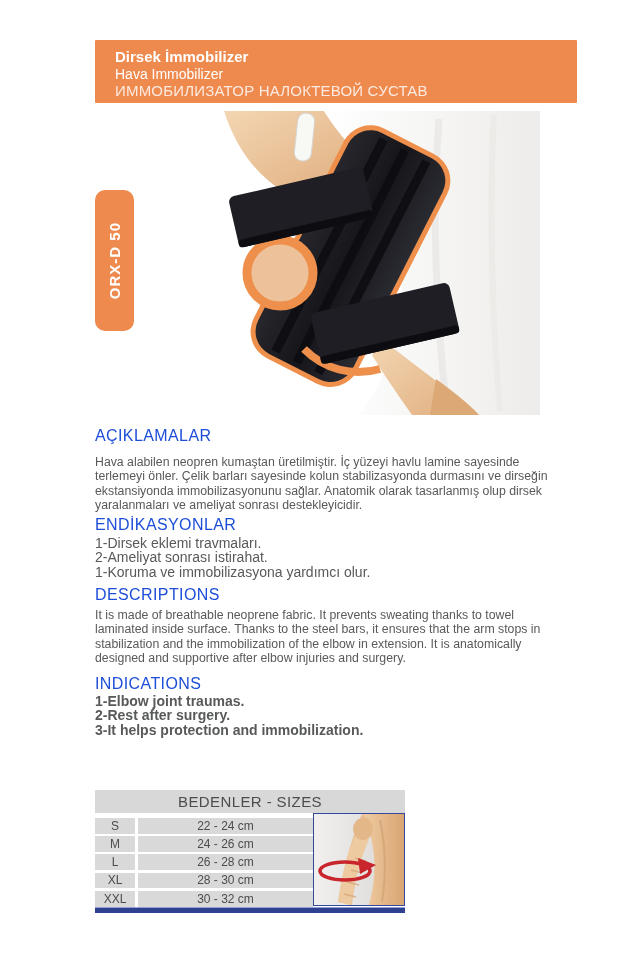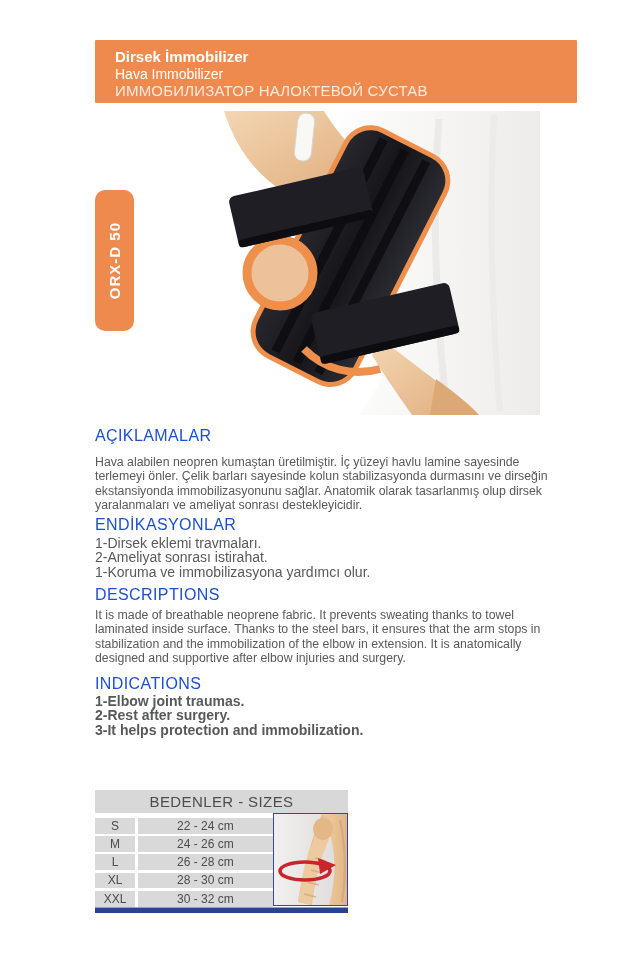--- a/index.html
+++ b/index.html
@@ -28,21 +28,21 @@
   
   .photo{position:absolute;left:184px;top:111px;width:356px;height:304px;}
   
   .sections{position:absolute;left:95px;top:0;width:462px;color:#58595b;}
   .sec-h{
     position:absolute;font-size:16px;color:#1d4ed8;letter-spacing:.4px;white-space:nowrap;
   }
   .sec-p{position:absolute;font-size:12.3px;line-height:14.4px;width:462px;}
   .sec-list div{font-size:14px;line-height:14.4px;}
   
-  .sizes{position:absolute;left:95px;top:790px;width:253px;}
+  .sizes{position:absolute;left:95px;top:790px;width:310px;}
   .sizes-title{
     height:23px;background:#d8d8d8;color:#4c4c4e;font-size:15px;letter-spacing:.4px;
     display:flex;align-items:center;justify-content:center;
   }
   .sizes-body{display:flex;}
   .size-rows{width:218px;padding-top:5px;display:flex;flex-direction:column;gap:2.4px;box-sizing:border-box;}
   .size-row{display:flex;height:15.8px;gap:3px;}
   .size-cell{
     background:#d9d9d9;color:#4c4c4e;font-size:12px;
     display:flex;align-items:center;justify-content:center;

